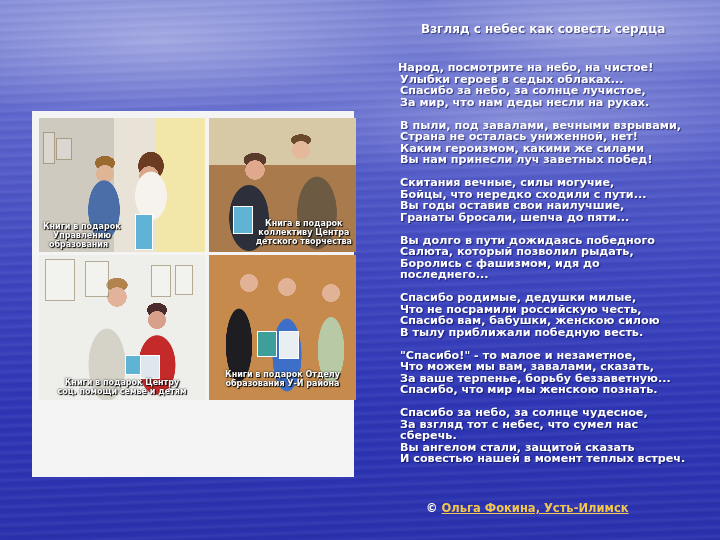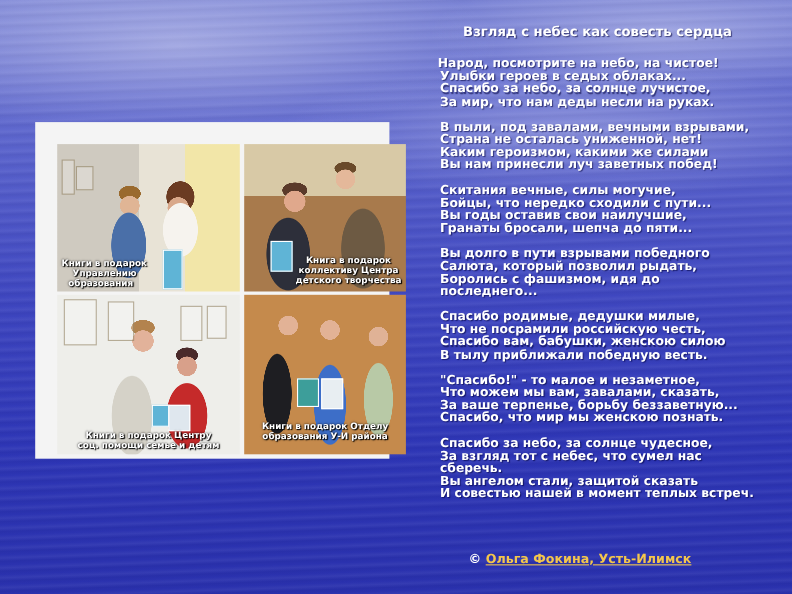--- a/index.html
+++ b/index.html
@@ -7,22 +7,22 @@
     width: 720px; height: 540px; overflow: hidden; position: relative;
     font-family: "DejaVu Sans", sans-serif;
     background:
       radial-gradient(ellipse 420px 120px at 160px 40px, rgba(255,255,255,0.35), rgba(255,255,255,0) 70%),
       radial-gradient(ellipse 380px 90px at 520px 120px, rgba(255,255,255,0.25), rgba(255,255,255,0) 70%),
       radial-gradient(ellipse 300px 80px at 600px 30px, rgba(255,255,255,0.30), rgba(255,255,255,0) 70%),
       repeating-linear-gradient(178deg, rgba(255,255,255,0.0) 0px, rgba(255,255,255,0.05) 3px, rgba(0,0,60,0.05) 6px, rgba(255,255,255,0.0) 9px),
       linear-gradient(180deg, #7b84d6 0%, #5a63cc 25%, #3f47c0 50%, #2e36b6 75%, #2a31ad 100%);
   }
   .collage {
-    position: absolute; left: 32px; top: 111px; width: 322px; height: 306px;
-    background: #f4f4f4; box-sizing: border-box; padding: 20px;
+    position: absolute; left: 32px; top: 111px; width: 322px; height: 366px;
+    background: #f4f4f4; box-sizing: border-box; padding: 7px;
     display: grid; grid-template-columns: 166px 147px; grid-template-rows: 134px 145px;
     gap: 3px 4px;
   }
   .photo { position: relative; overflow: hidden; }
   .p1 { background:
       radial-gradient(ellipse 26px 40px at 112px 78px, #f6f3ee 0 60%, transparent 62%),
       radial-gradient(circle 12px at 110px 58px, #d9a88a 0 80%, transparent 82%),
       radial-gradient(ellipse 18px 20px at 112px 48px, #6b3b22 0 70%, transparent 72%),
       radial-gradient(ellipse 24px 45px at 65px 92px, #4a6fa8 0 65%, transparent 67%),
       radial-gradient(circle 11px at 66px 56px, #e0b595 0 80%, transparent 82%),
@@ -72,21 +72,21 @@
   .title {
     position: absolute; left: 421px; top: 22px; color: #fff; font-size: 12px; font-weight: bold;
     text-shadow: 1px 1px 1px rgba(0,0,60,0.6); white-space: nowrap;
   }
   .poem {
     position: absolute; left: 398px; top: 52px; width: 310px; color: #fff; font-size: 11.2px;
     font-weight: bold; line-height: 11.5px; text-shadow: 1px 1px 1px rgba(0,0,60,0.6);
   }
   .stanza { margin: 0 0 11.5px 0; }
   .line { display: block; white-space: nowrap; padding-left: 2px; }
-  .line.first { padding-left: 0; }
+  .line.first { padding-left: 0; margin-top: 10px; }
   .line.wrap { white-space: normal; }
   .credit {
     position: absolute; left: 400px; top: 501px; color: #fff; font-size: 11.5px; font-weight: bold;
     white-space: nowrap;
     margin-left: 26px;
   }
   .credit a { color: #f3c64c; text-decoration: underline; }
 </style>
 </head>
 <body>
@@ -147,21 +147,21 @@
     <span class="line">Каким героизмом, какими же силами</span>
     <span class="line">Вы нам принесли луч заветных побед!</span>
   </div>
   <div class="stanza">
     <span class="line">Скитания вечные, силы могучие,</span>
     <span class="line">Бойцы, что нередко сходили с пути...</span>
     <span class="line">Вы годы оставив свои наилучшие,</span>
     <span class="line">Гранаты бросали, шепча до пяти...</span>
   </div>
   <div class="stanza">
-    <span class="line">Вы долго в пути взрывами победного</span>
+    <span class="line">Вы долго в пути дожидаясь победного</span>
     <span class="line">Салюта, который позволил рыдать,</span>
     <span class="line wrap" style="width:230px">Боролись с фашизмом, идя до последнего...</span>
   </div>
   <div class="stanza">
     <span class="line">Спасибо родимые, дедушки милые,</span>
     <span class="line">Что не посрамили российскую честь,</span>
     <span class="line">Спасибо вам, бабушки, женскою силою</span>
     <span class="line">В тылу приближали победную весть.</span>
   </div>
   <div class="stanza">

